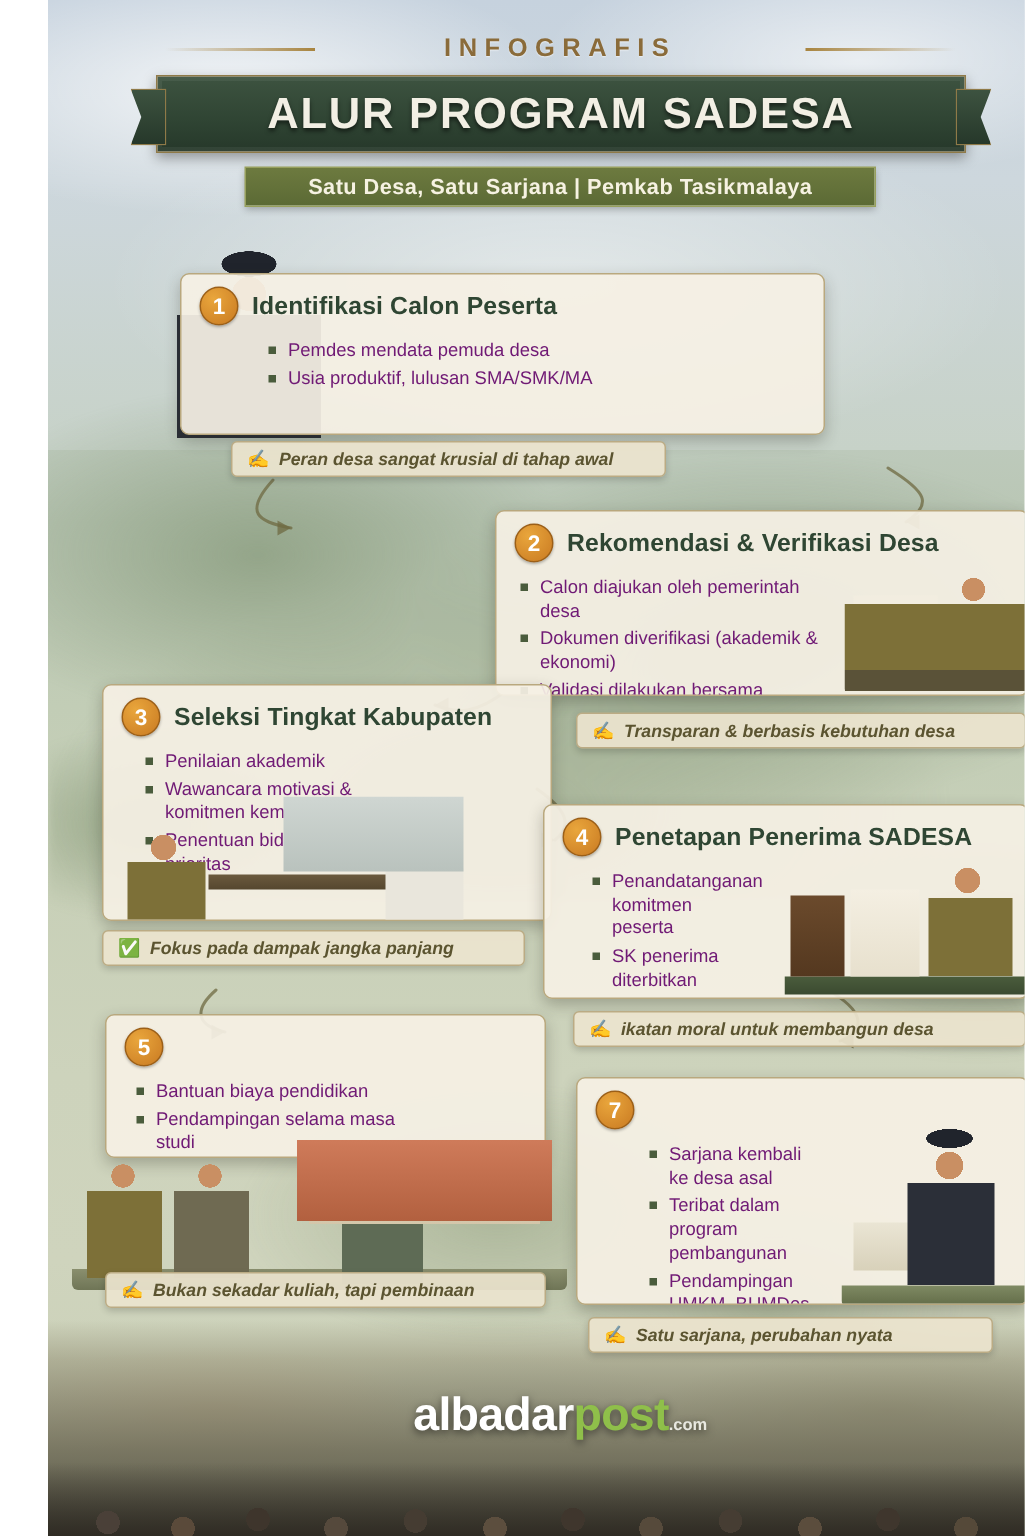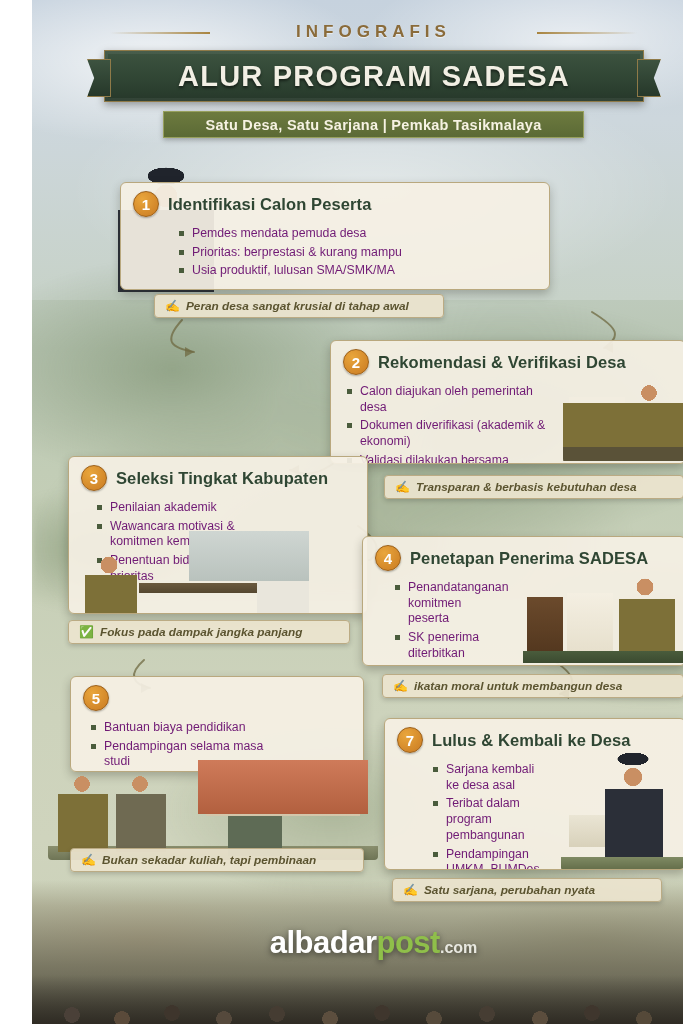--- a/index.html
+++ b/index.html
@@ -153,21 +153,21 @@
   .art { position: absolute; border-radius: 4px; }
   .connector { position: absolute; pointer-events: none; }
 
   .footer-logo {
     position: absolute; left: 0; top: 925px; width: 683px; text-align: center;
     font-size: 31px; font-weight: bold; color: #ffffff;
     text-shadow: 0 2px 6px rgba(0,0,0,.55); letter-spacing: -.5px;
   }
   .footer-logo .accent { color: #8fbf4a; }
   .footer-logo .dotcom {
-    font-size: 16px; font-weight: bold; color: #e8e8e0; letter-spacing: 0;
+    font-size: 11px; font-weight: bold; color: #e8e8e0; letter-spacing: 0;
     vertical-align: baseline;
   }
 </style>
 </head>
 <body>
 
 <div id="poster">
 
   <div class="bg-sky"></div>
   <div class="bg-hill"></div>
@@ -213,21 +213,20 @@
                 linear-gradient(180deg, rgba(0,0,0,0) 58px, #2b2f38 58px, #2b2f38 140px, rgba(0,0,0,0) 140px),
                 radial-gradient(ellipse 16px 22px at 74px 96px,#e9e4d2 70%,rgba(0,0,0,0) 71%),
                 radial-gradient(ellipse 14px 20px at 26px 104px,#d8d3c0 70%,rgba(0,0,0,0) 71%);"></div>
   <div class="card" style="left:88px;top:182px;width:430px;height:108px;">
     <div class="card-head">
       <div class="badge">1</div>
       <div class="card-title">Identifikasi Calon Peserta</div>
     </div>
     <ul class="bullets" style="padding-left:58px;">
       <li>Pemdes mendata pemuda desa</li>
-      <li>Prioritas: berprestasi &amp; kurang mampu</li>
       <li>Usia produktif, lulusan SMA/SMK/MA</li>
     </ul>
   </div>
   <div class="note" style="left:122px;top:294px;width:290px;">
     <span class="ic">✍</span>
     <span>Peran desa sangat krusial di tahap awal</span>
   </div>
 
   <div class="card" style="left:298px;top:340px;width:356px;height:124px;">
     <div class="card-head">
@@ -319,21 +318,20 @@
                 linear-gradient(180deg, rgba(0,0,0,0) 36px, #5e6b55 36px, #5e6b55 96px, rgba(0,0,0,0) 96px) no-repeat 180px 0/54px 100px,
                 linear-gradient(180deg,#8a8f6e,#6f7556) no-repeat 0 86px/330px 14px;"></div>
   <div class="note" style="left:38px;top:848px;width:294px;">
     <span class="ic">✍</span>
     <span>Bukan sekadar kuliah, tapi pembinaan</span>
   </div>
 
   <div class="card" style="left:352px;top:718px;width:302px;height:152px;">
     <div class="card-head">
       <div class="badge">7</div>
-      <div class="card-title">Lulus &amp; Kembali ke Desa</div>
     </div>
     <ul class="bullets" style="padding-left:48px;width:170px;">
       <li>Sarjana kembali ke desa asal</li>
       <li>Teribat dalam program pembangunan</li>
       <li>Pendampingan UMKM, BUMDes, layanan publik</li>
     </ul>
     <div class="art" style="left:176px;top:26px;width:126px;height:126px;
                 background:
                   radial-gradient(ellipse 22px 9px at 72px 14px,#20242c 70%,rgba(0,0,0,0) 71%),
                   radial-gradient(circle 13px at 72px 32px,#c98f63 70%,rgba(0,0,0,0) 71%),

